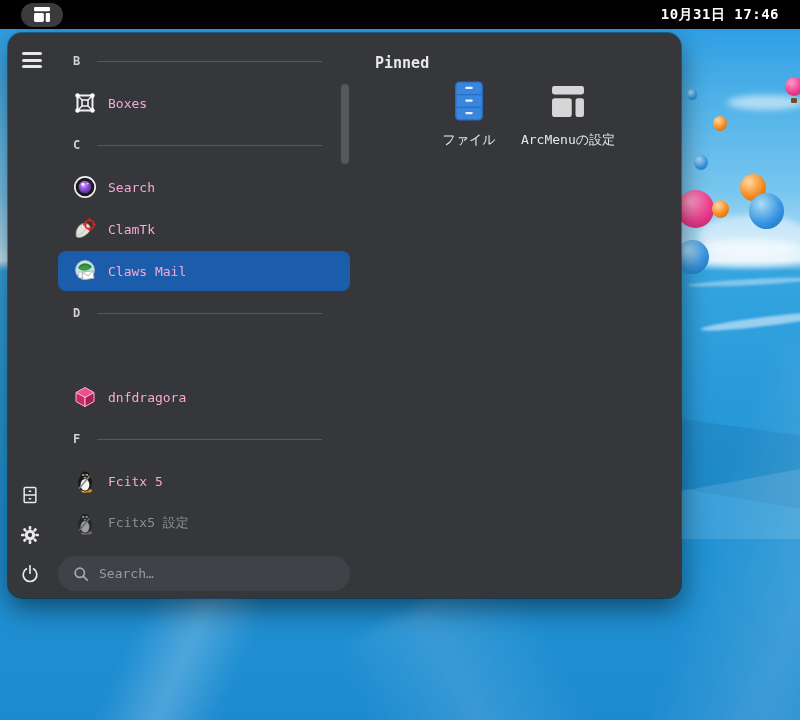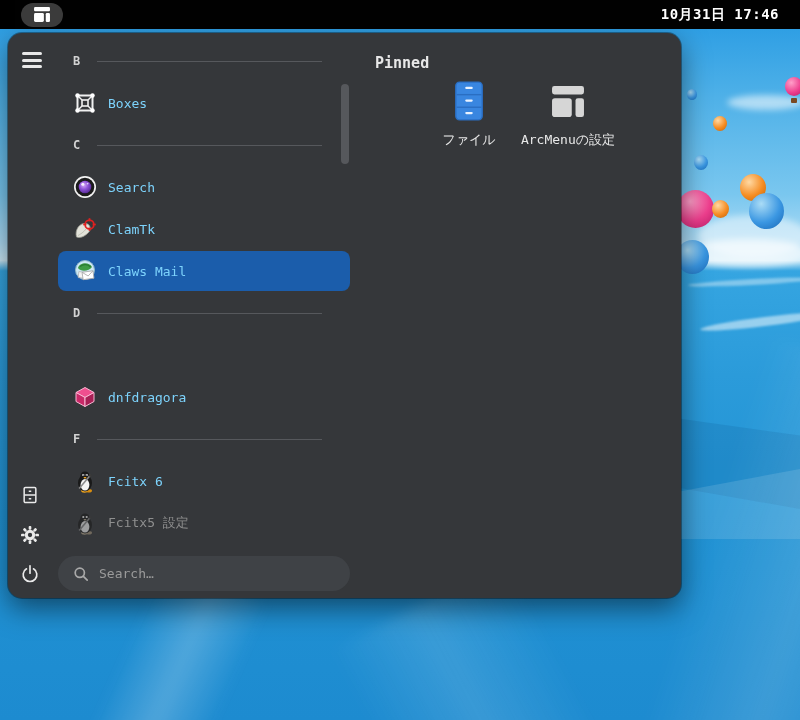--- a/index.html
+++ b/index.html
@@ -56,21 +56,21 @@
   .hamburger span { display:block; width:20px; height:3px; background:#e8e8e8; border-radius:1.5px; }
 
   
   .row { position:absolute; left:50px; width:292px; height:40px; }
   .row.section { display:flex; align-items:center; }
   .sec-letter { margin-left:15px; width:16px; font-size:12px; font-weight:bold; color:#d2d2d2; }
   .sec-line { flex:1; height:1px; background:#56585c; margin-left:8px; margin-right:28px; }
   .row.item { display:flex; align-items:center; border-radius:8px; cursor:pointer; }
   .row.item.selected { background:#1b5dab; }
   .app-icon { margin-left:15px; width:24px; height:24px; flex:0 0 24px; }
-  .app-label { margin-left:11px; font-size:13px; color:#7dd3fc; white-space:nowrap; }
+  .app-label { margin-left:11px; font-size:13px; color:#f9a8d4; white-space:nowrap; }
   .row.item.dimmed .app-label { color:#8f8f8f; }
   .row.item.dimmed .app-icon { opacity:.55; filter:grayscale(.8); }
 
   .scrollbar { position:absolute; left:333px; top:51px; width:8px; height:80px; background:#56585c; border-radius:4px; cursor:pointer; }
 
   
   .rail-btn { position:absolute; left:12px; width:22px; height:22px; cursor:pointer; }
 
   
   .searchbar {
@@ -258,21 +258,21 @@
           <ellipse cx="12" cy="15.8" rx="4.4" ry="5.8" fill="#f3f3f3"></ellipse>
           <circle cx="10.3" cy="6" r="1.1" fill="#ffffff"></circle>
             <circle cx="13.7" cy="6" r="1.1" fill="#ffffff"></circle>
           <circle cx="10.5" cy="6.1" r=".5" fill="#000000"></circle>
             <circle cx="13.5" cy="6.1" r=".5" fill="#000000"></circle>
           <polygon points="10.4,8.1 13.6,8.1 12,10" fill="#f0a61f"></polygon>
           <line x1="6.2" y1="19.5" x2="17.5" y2="6" stroke="#8c8c8c" stroke-width="1.6"></line>
           <line x1="16.3" y1="7.4" x2="18" y2="5.4" stroke="#3a3a3a" stroke-width="2.4"></line>
         </svg>
       </span>
-      <span class="app-label">Fcitx 6</span>
+      <span class="app-label">Fcitx 5</span>
     </div>
 
     <div class="row item dimmed" style="top:470px">
       <span class="app-icon">
         <svg width="24" height="24" viewBox="0 0 24 24">
           <ellipse cx="11.5" cy="21.8" rx="3.3" ry="1.9" fill="#f0a61f"></ellipse>
           <ellipse cx="16" cy="21.8" rx="3" ry="1.8" fill="#d88d10"></ellipse>
           <ellipse cx="12" cy="14" rx="7" ry="8.5" fill="#191919"></ellipse>
           <circle cx="12" cy="7" r="4.6" fill="#191919"></circle>
           <ellipse cx="12" cy="15.8" rx="4.4" ry="5.8" fill="#f3f3f3"></ellipse>

